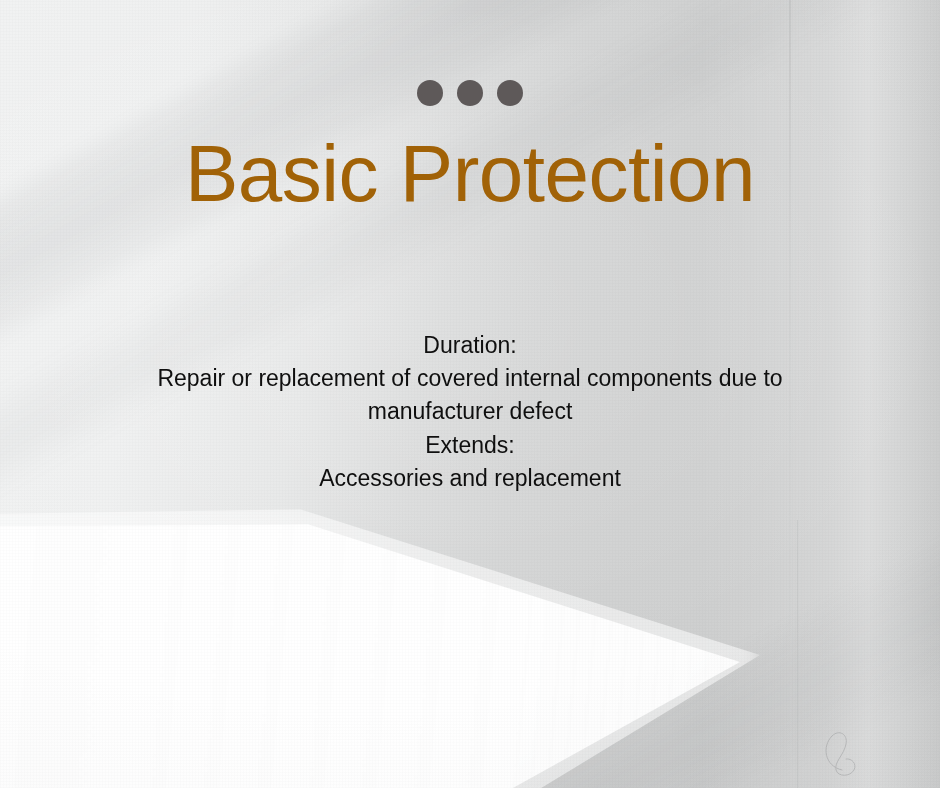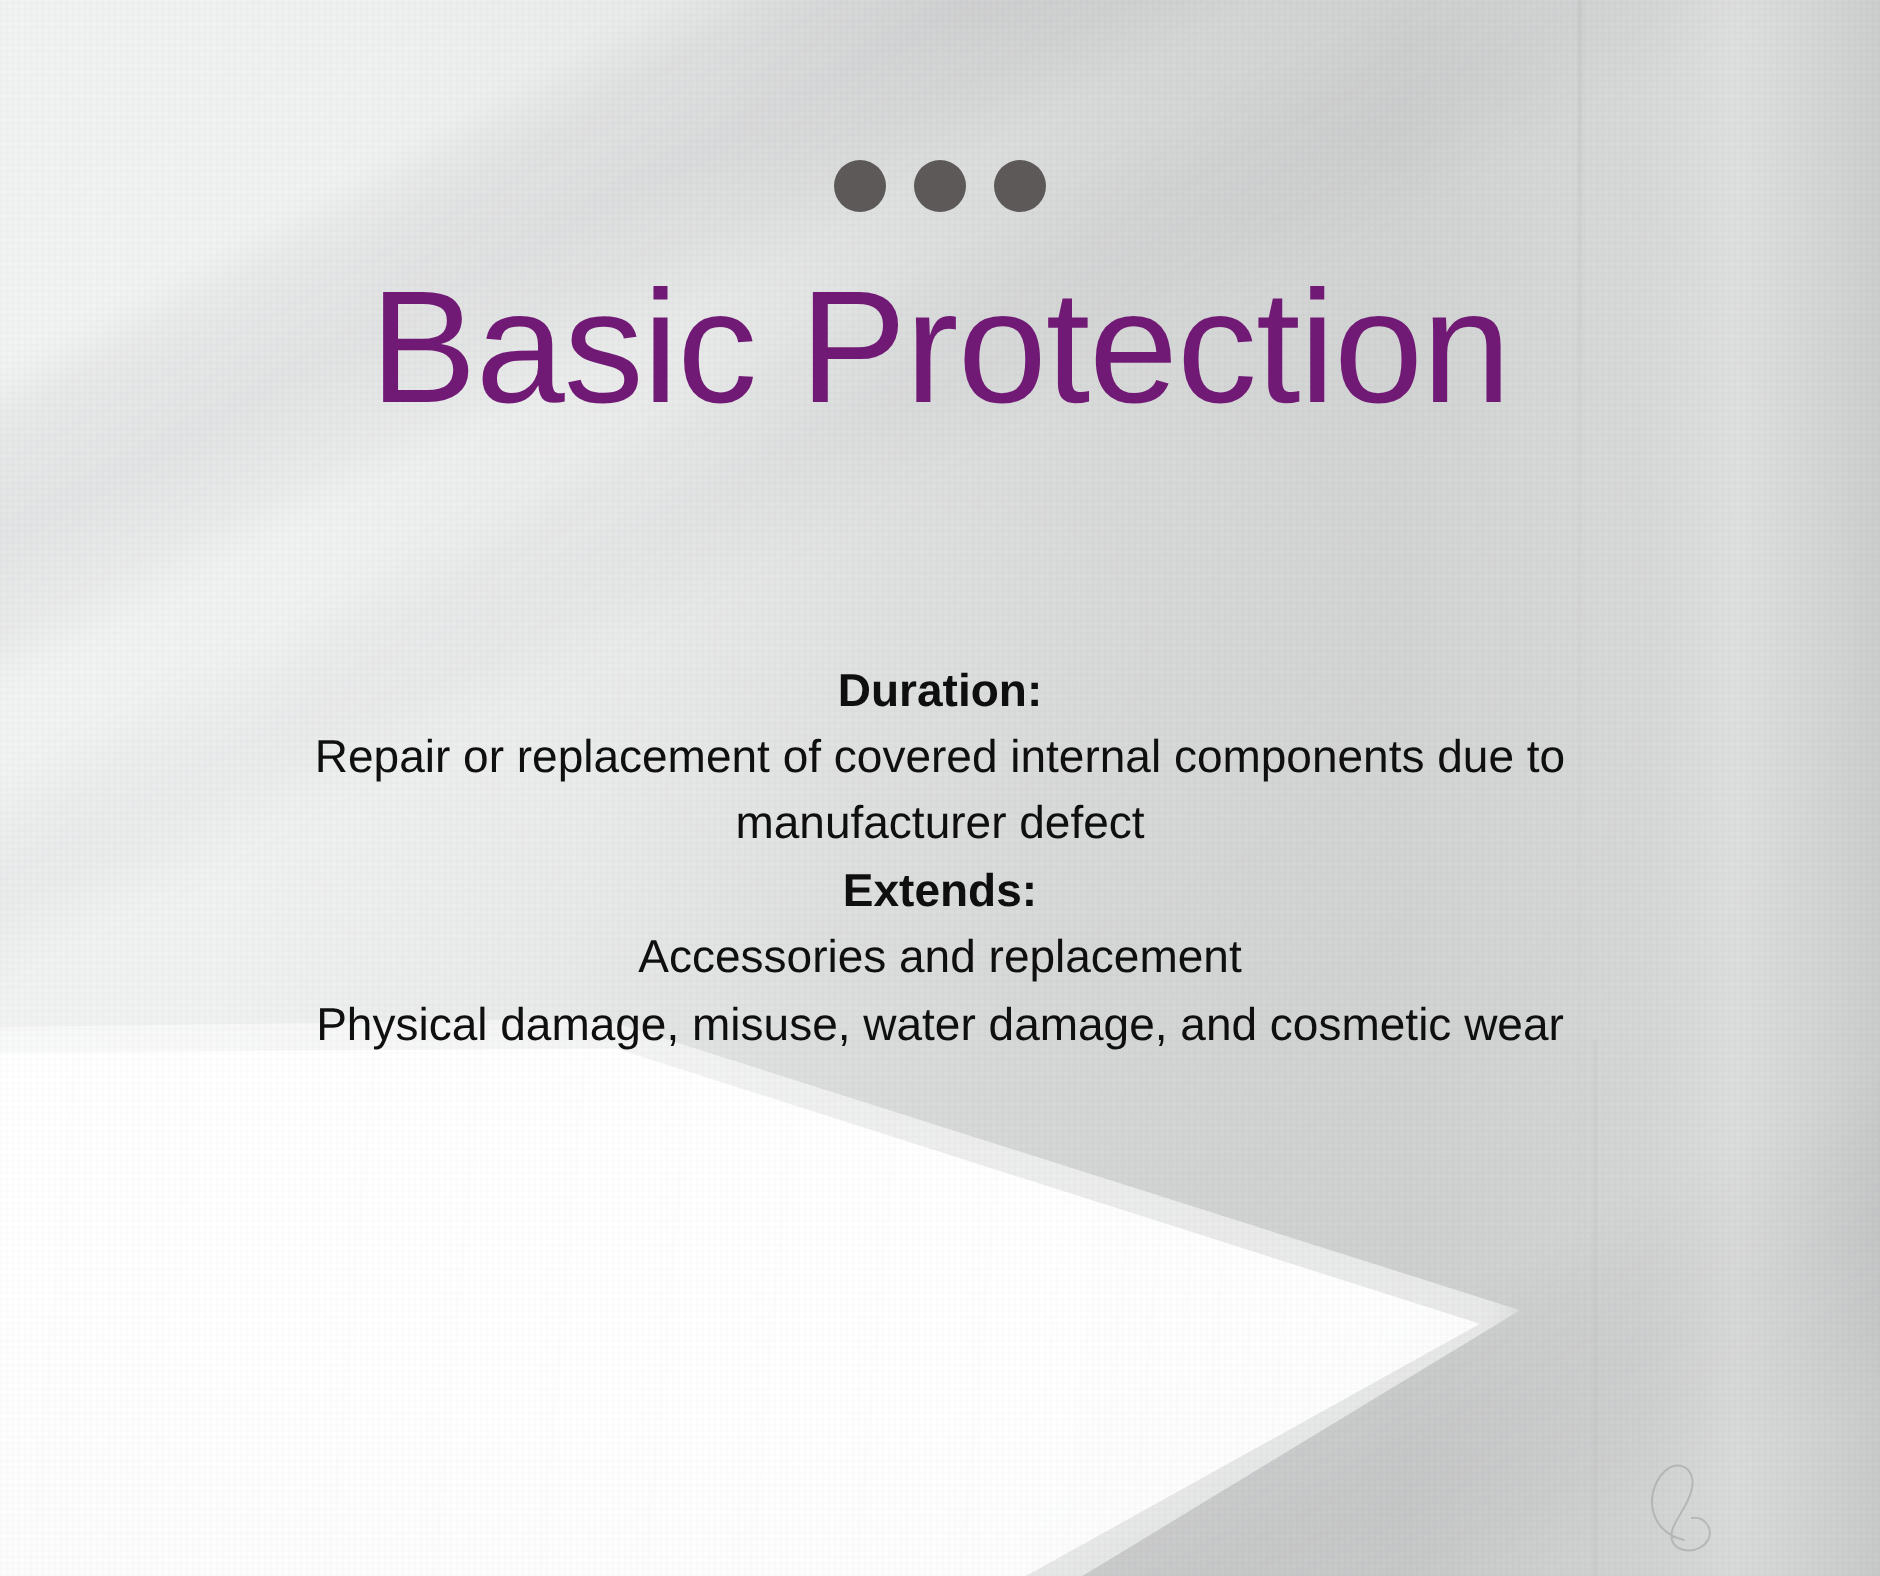--- a/index.html
+++ b/index.html
@@ -202,35 +202,35 @@
     height: 26px;
     border-radius: 50%;
     background: #5e5959;
   }
 
   .title {
     margin-top: 28px;
     font-size: 80px;
     font-weight: 300;
     letter-spacing: -0.5px;
-    color: #701a75;
+    color: #a16207;
     line-height: 1;
     text-align: right;
   }
 
   .body-block {
     margin-top: 61px;
     width: 700px;
     text-align: center;
     color: #0f0f0f;
     font-size: 23px;
     line-height: 33.4px;
   }
   .body-line { display: block; white-space: pre-wrap; }
-  .body-line.heading { font-weight: 700; }
+  .body-line.heading { font-weight: 400; }
   .body-line.regular { font-weight: 400; }
 </style>
 </head>
 <body>
 
 <div id="slide">
 
   <div class="bg-layer bg-base"></div>
   <div class="bg-layer shadow-band-top"></div>
   <div class="bg-layer shadow-band-top2"></div>
@@ -257,17 +257,16 @@
       <span class="dot"></span>
     </div>
 
     <h1 class="title">Basic Protection</h1>
 
     <div class="body-block">
       <span class="body-line heading">Duration:</span>
       <span class="body-line regular">Repair or replacement of covered internal components due to manufacturer defect</span>
       <span class="body-line heading">Extends:</span>
       <span class="body-line regular">Accessories and replacement</span>
-      <span class="body-line regular">Physical damage, misuse, water damage, and cosmetic wear</span>
     </div>
 
   </div>
 </div>
 
 </body></html>

